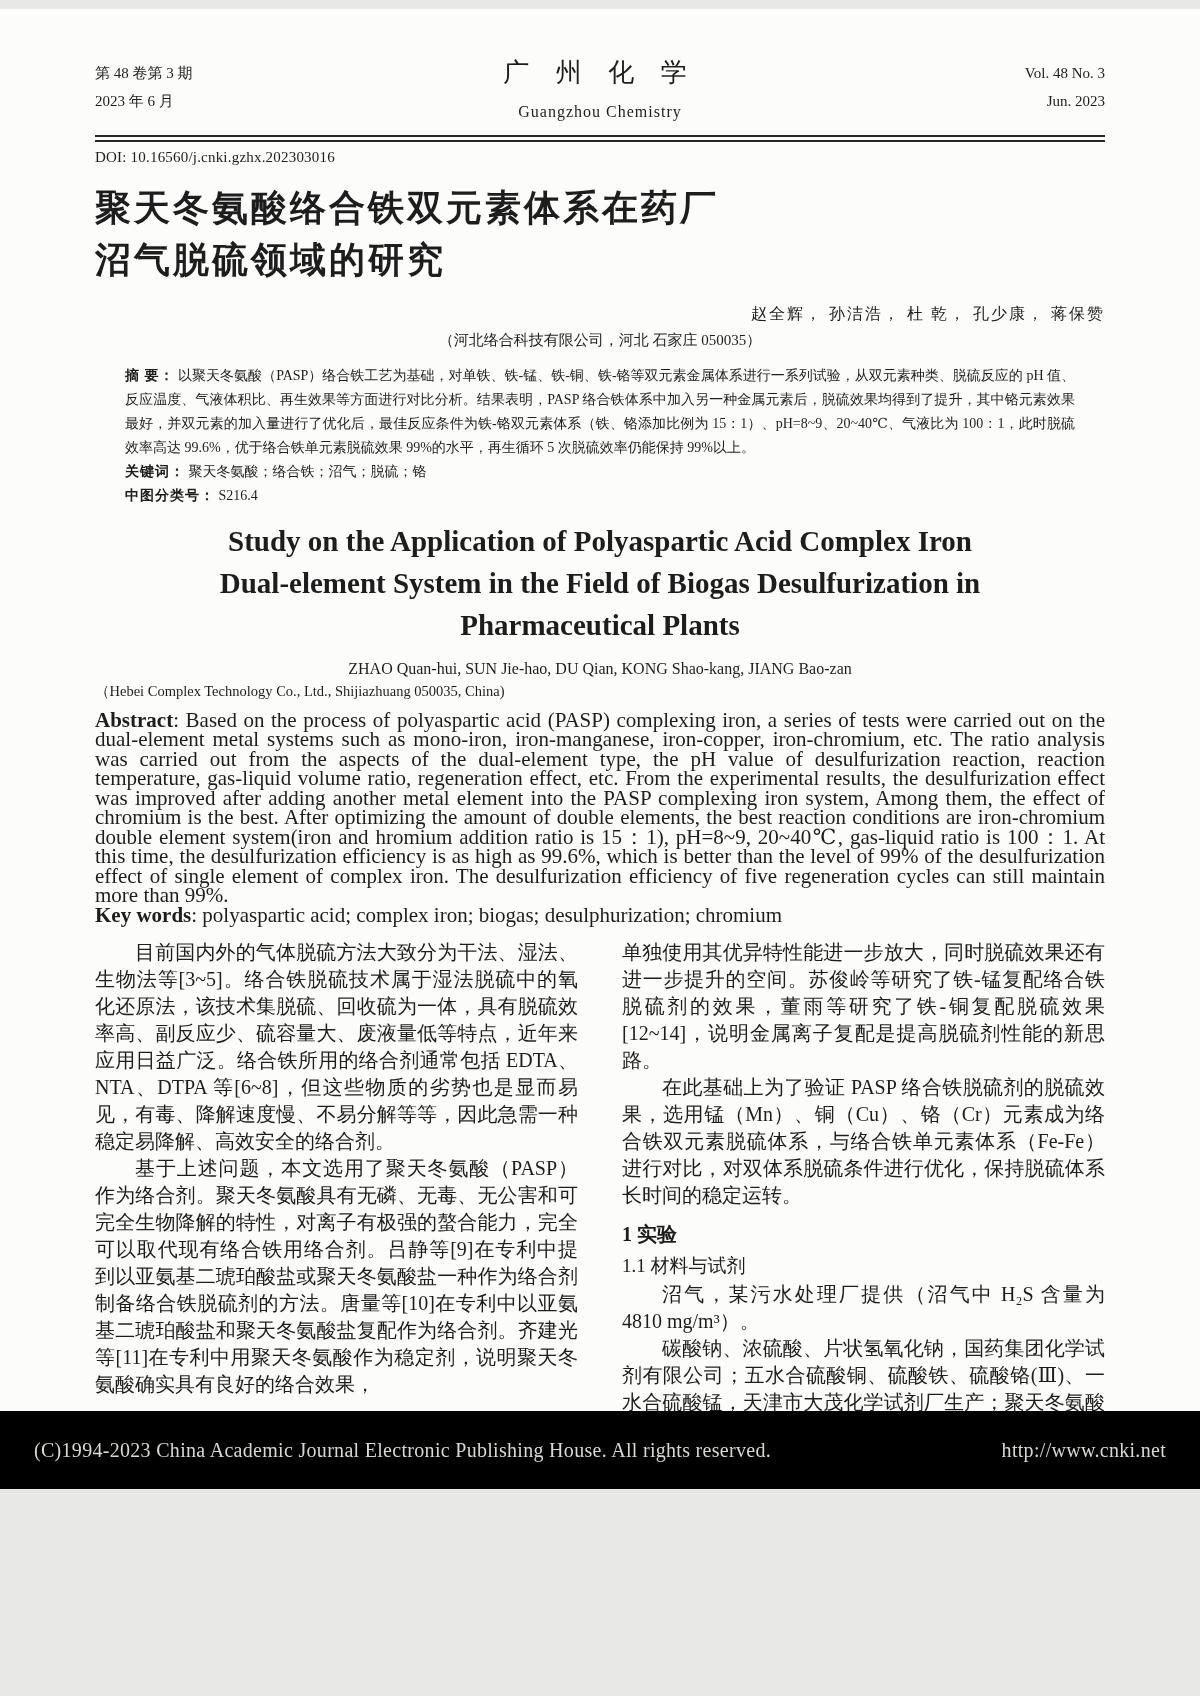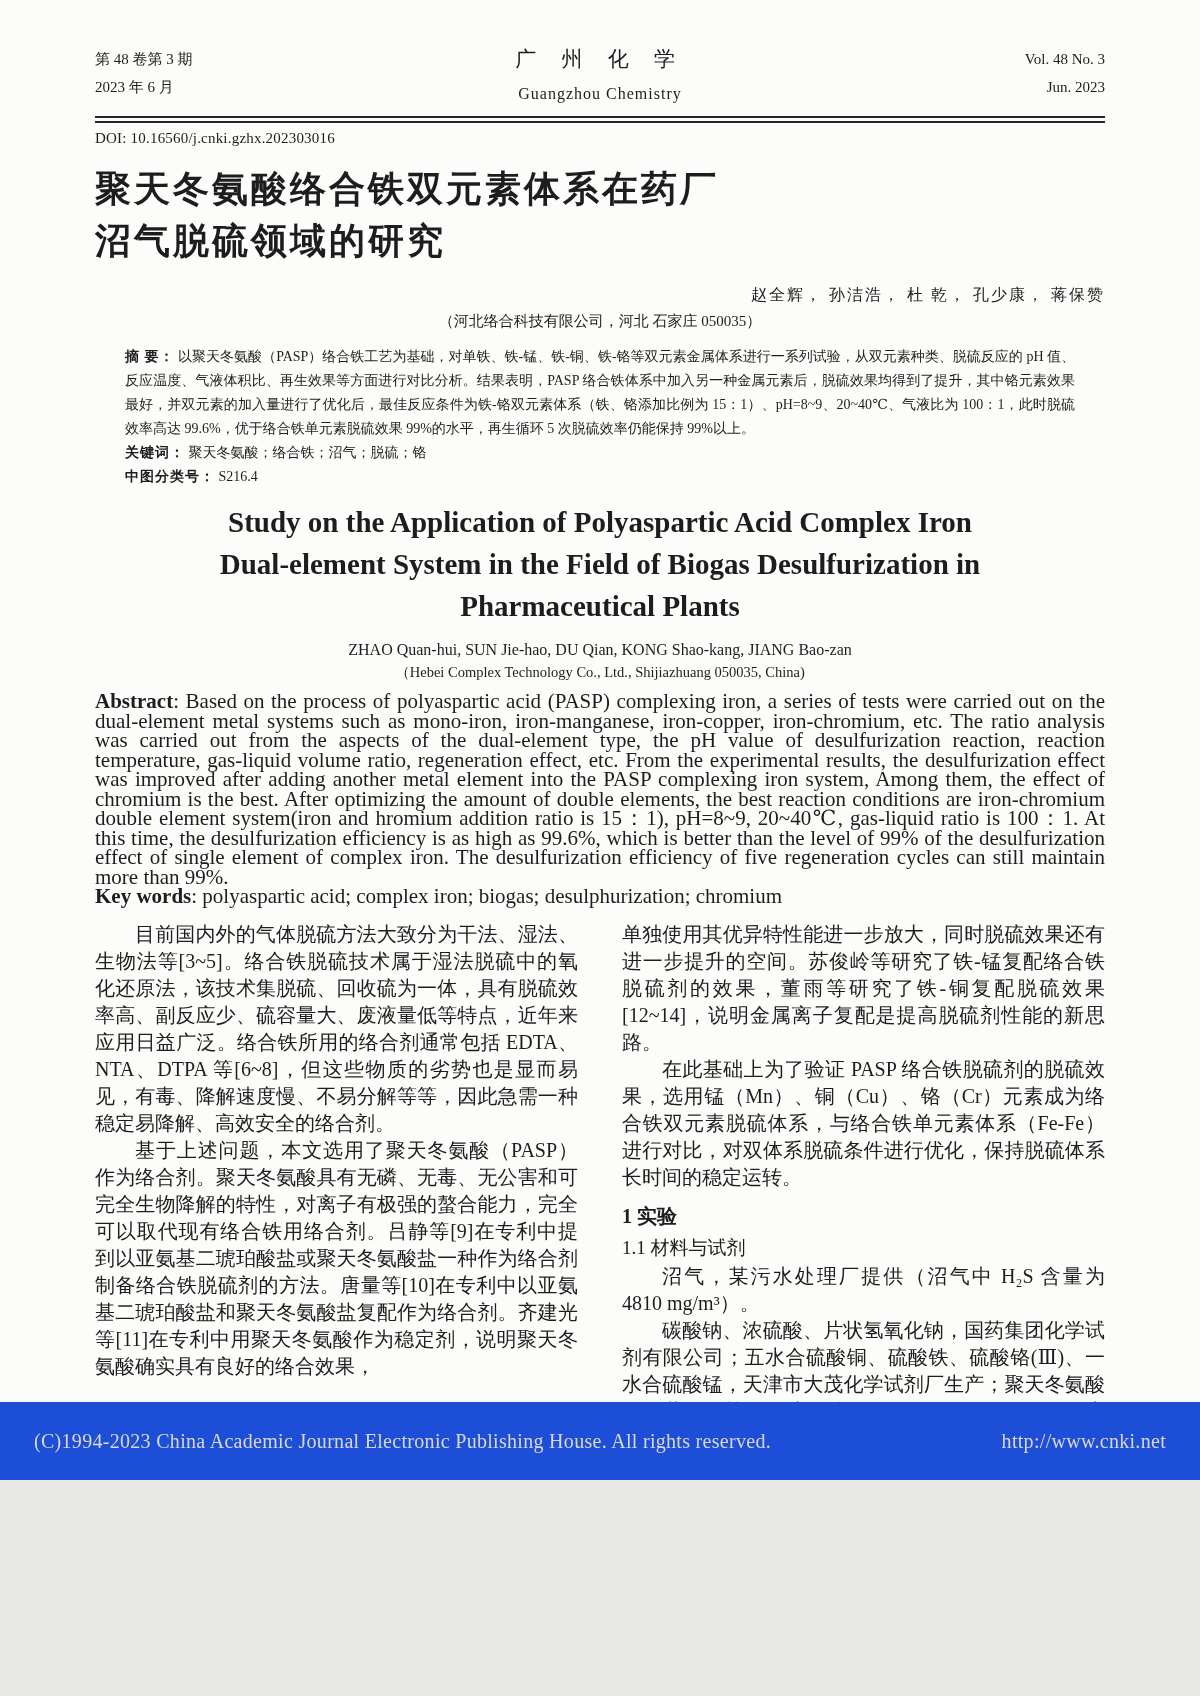--- a/index.html
+++ b/index.html
@@ -1,51 +1,51 @@
 <!DOCTYPE html>
 <html><head>
 <meta charset="utf-8">
 <style>
   * { margin:0; padding:0; box-sizing:border-box; }
   html,body { background:#e8e8e6; }
   .page {
     position:relative;
     width:1200px; height:1480px;
-    margin:0 auto;
+    margin:9px auto;
     background:#fcfcfa;
     color:#1d1d1d;
     font-family:"Liberation Serif","DejaVu Serif",serif;
     overflow:hidden;
   }
   .content { padding:40px 95px 0 95px; }
 
   
   .hdr { display:flex; justify-content:space-between; align-items:center; font-size:15px; line-height:1.85; }
   .hdr-left, .hdr-right { width:220px; }
   .hdr-right { text-align:right; }
   .hdr-center { text-align:center; }
-  .hdr-center .cn { font-size:21px; letter-spacing:10px; }
+  .hdr-center .cn { font-size:26px; letter-spacing:10px; }
   .hdr-center .en { font-size:16px; letter-spacing:1px; }
   .double-rule { margin-top:8px; height:7px; border-top:2.5px solid #262626; border-bottom:2px solid #262626; }
   .doi { font-size:15px; margin-top:7px; letter-spacing:0.2px; }
 
   
   .title-cn { margin-top:16px; text-align:left; font-size:36px; font-weight:700; line-height:52px; letter-spacing:3px; }
   .authors-cn { margin-top:18px; text-align:right; font-size:16px; letter-spacing:2px; }
   .affil-cn { margin-top:6px; text-align:center; font-size:15px; }
 
   
   .abstract-cn { margin:14px 30px 0 30px; font-size:14px; line-height:24px; text-align:justify; }
   .abstract-cn b { letter-spacing:1px; }
   .abstract-cn p { margin:0; }
 
   
   .title-en { margin-top:12px; text-align:center; font-size:29px; font-weight:700; line-height:42px; }
   .authors-en { margin-top:14px; text-align:center; font-size:16px; }
-  .affil-en { margin-top:4px; text-align:center; font-size:14.5px; }
+  .affil-en { margin-top:4px; text-align:left; font-size:14.5px; }
 
   
   .abstract-en { margin-top:10px; font-size:21px; line-height:19.5px; text-align:justify; }
   .abstract-en p { margin:0; }
 
   
   .body-cols { display:flex; gap:44px; margin-top:14px; font-size:20px; line-height:27px; text-align:justify; }
   .col { flex:1; min-width:0; }
   .col p { margin:0; text-indent:2em; }
   .col p.noindent { text-indent:0; }
@@ -53,21 +53,21 @@
   .sec-h2 { font-size:19px; font-weight:400; margin:0 0 2px 0; }
 
   
   .footnote { margin-top:14px; font-size:13.5px; line-height:21px; color:#15803d; }
   .footnote-rule { width:420px; border-top:2px solid #4a4a4a; margin-bottom:8px; }
   .footnote b { font-weight:600; }
 
   
   .footer-bar {
     position:absolute; left:0; right:0; bottom:0; height:78px;
-    background:#1d4ed8; color:#d9d8d3;
+    background:#000000; color:#d9d8d3;
     display:flex; align-items:center; justify-content:space-between;
     padding:0 34px; font-size:20px; letter-spacing:0.3px;
   }
 </style>
 </head>
 <body>
 
 <div class="page">
   <div class="content">
 

